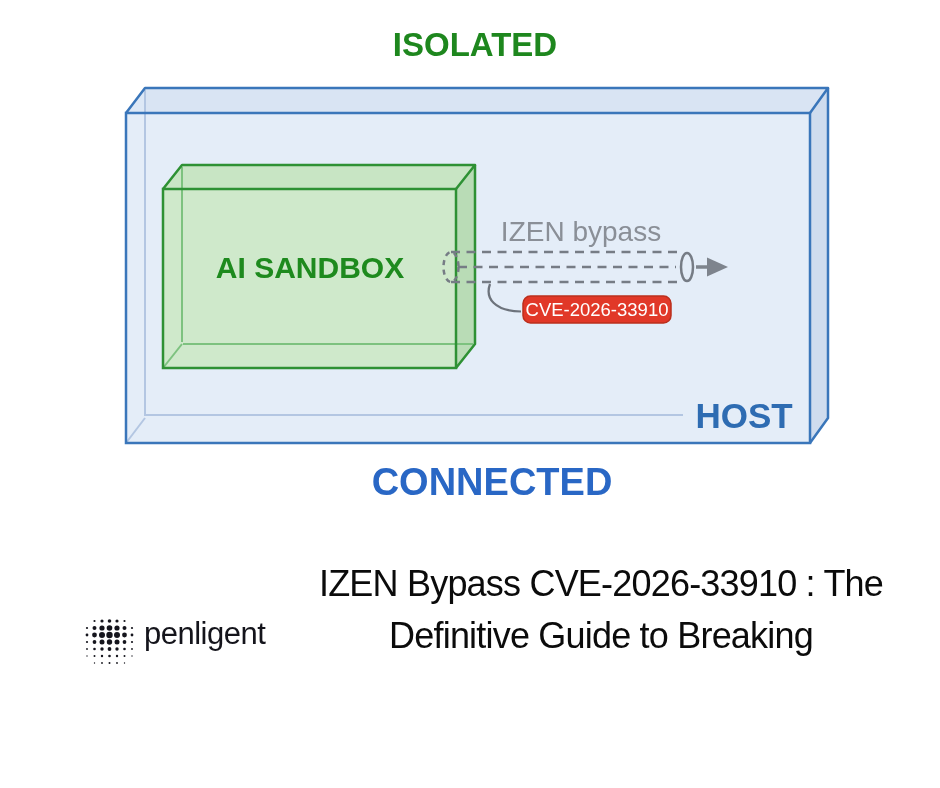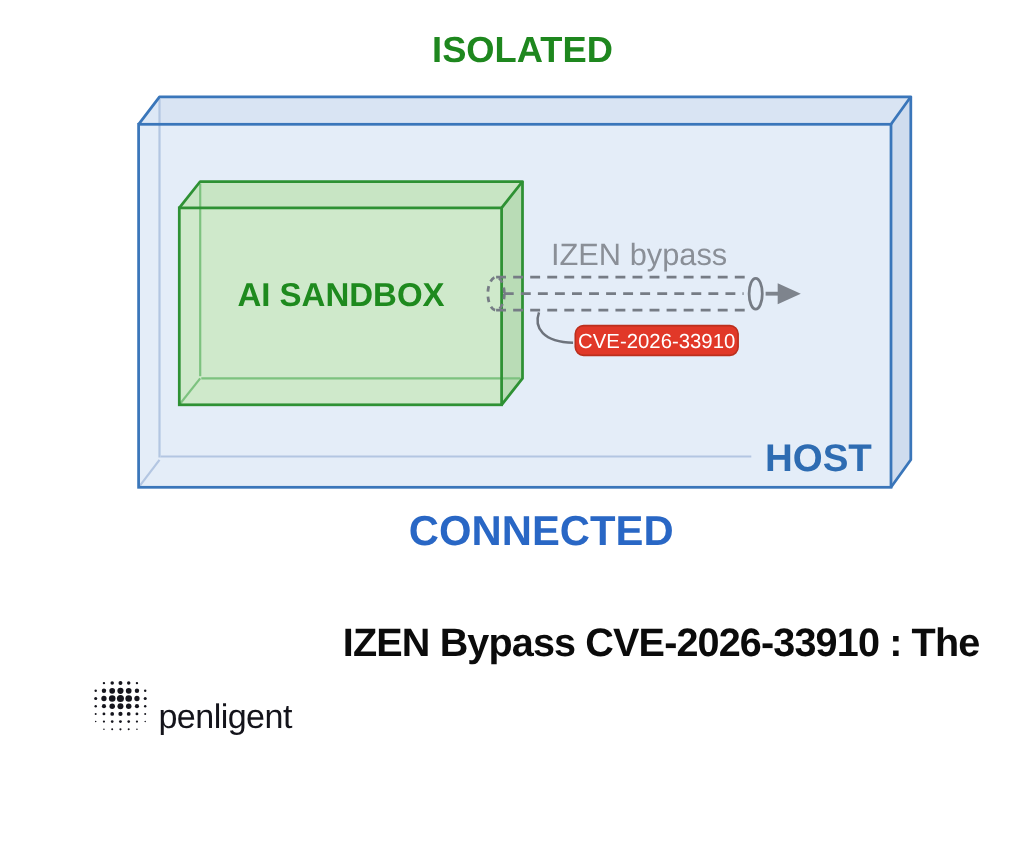--- a/index.html
+++ b/index.html
@@ -1,25 +1,25 @@
 <!DOCTYPE html>
 <html><head>
 <meta charset="utf-8">
 <style>
   html,body{margin:0;padding:0;background:#ffffff;}
   body{width:940px;height:788px;position:relative;overflow:hidden;
        font-family:"Liberation Sans","DejaVu Sans",sans-serif;}
   .stage{position:absolute;inset:0;}
   svg text{font-family:"Liberation Sans","DejaVu Sans",sans-serif;}
 
-  .footer-brand{position:absolute;left:83px;top:616px;display:flex;align-items:flex-end;gap:7px;}
+  .footer-brand{position:absolute;left:83px;top:616px;display:flex;align-items:flex-start;gap:7px;}
   .brand-text{font-size:31px;font-weight:500;color:#14141b;letter-spacing:-0.5px;}
 
   .article-title{position:absolute;left:283px;top:558px;width:636px;text-align:center;
-                 font-size:36px;font-weight:bold;color:#0b0b0b;line-height:52px;
+                 font-size:36px;font-weight:normal;color:#0b0b0b;line-height:52px;
                  letter-spacing:-0.8px;}
   .article-title div{white-space:nowrap;}
 </style>
 </head>
 <body>
 
 <div class="stage">
 
   <svg width="940" height="520" viewBox="0 0 940 520">
 
@@ -127,15 +127,16 @@
           <circle cx="26.5" cy="47" r="1"></circle>
           <circle cx="34" cy="47" r="0.9"></circle>
           <circle cx="41.5" cy="47" r="0.7"></circle>
       </g>
     </svg>
     <span class="brand-text">penligent</span>
   </div>
 
   <div class="article-title">
     <div>IZEN Bypass CVE-2026-33910 : The</div>
+    <div>Definitive Guide to Breaking</div>
   </div>
 
 </div>
 
 </body></html>

